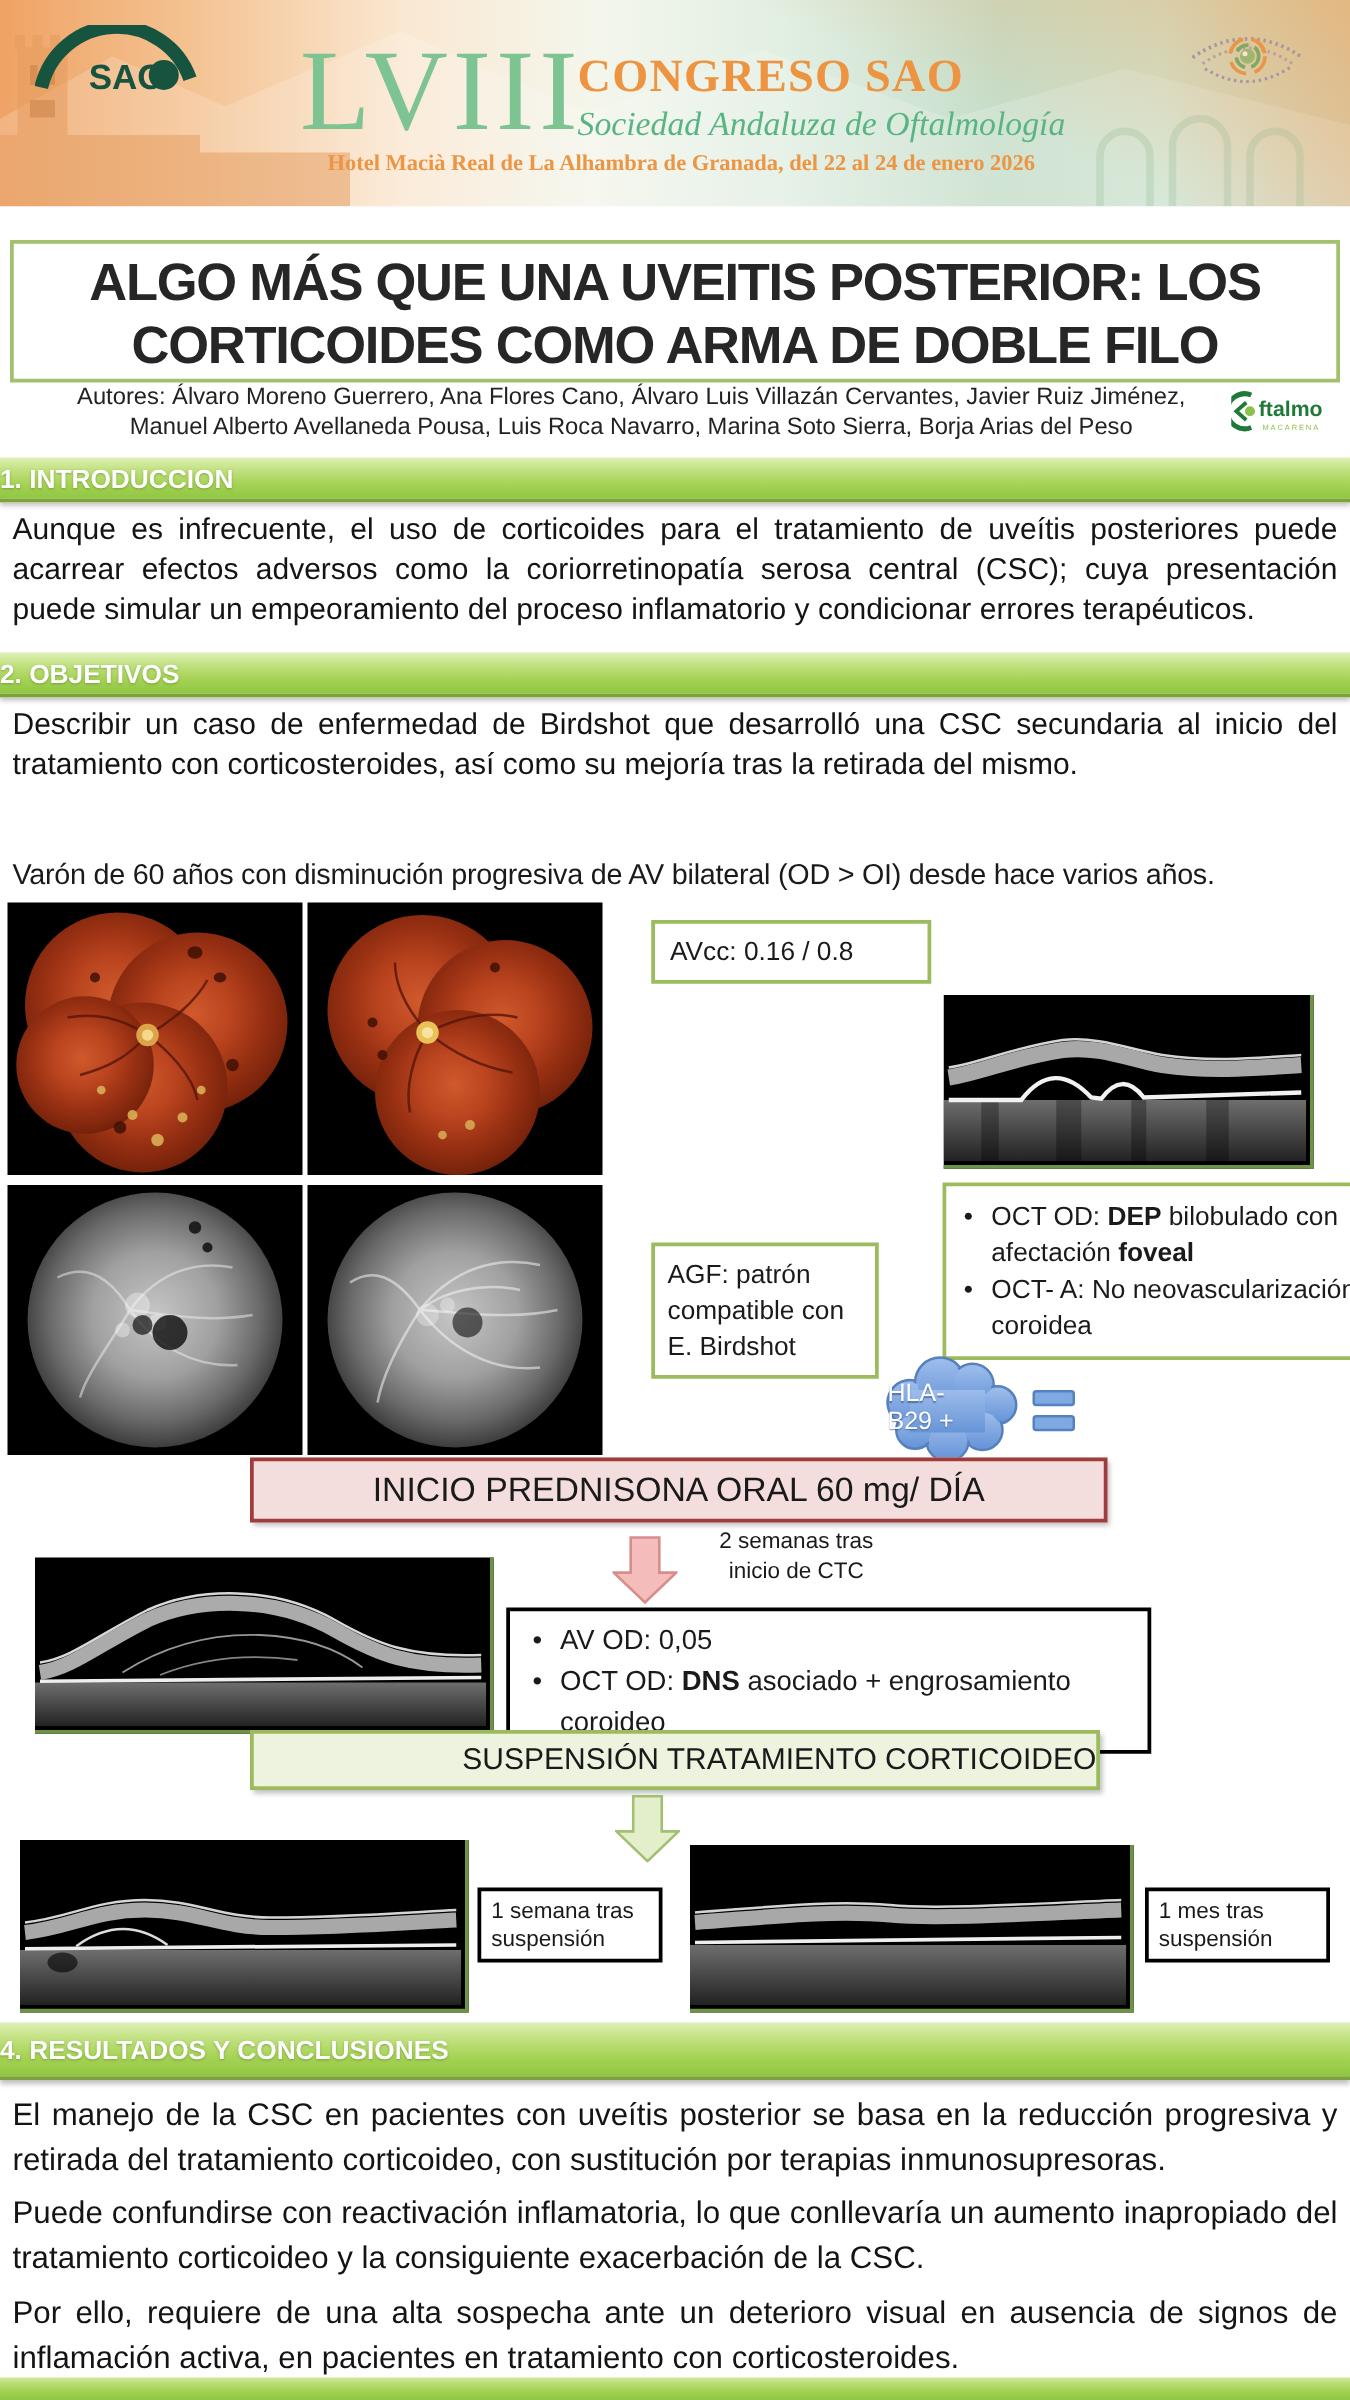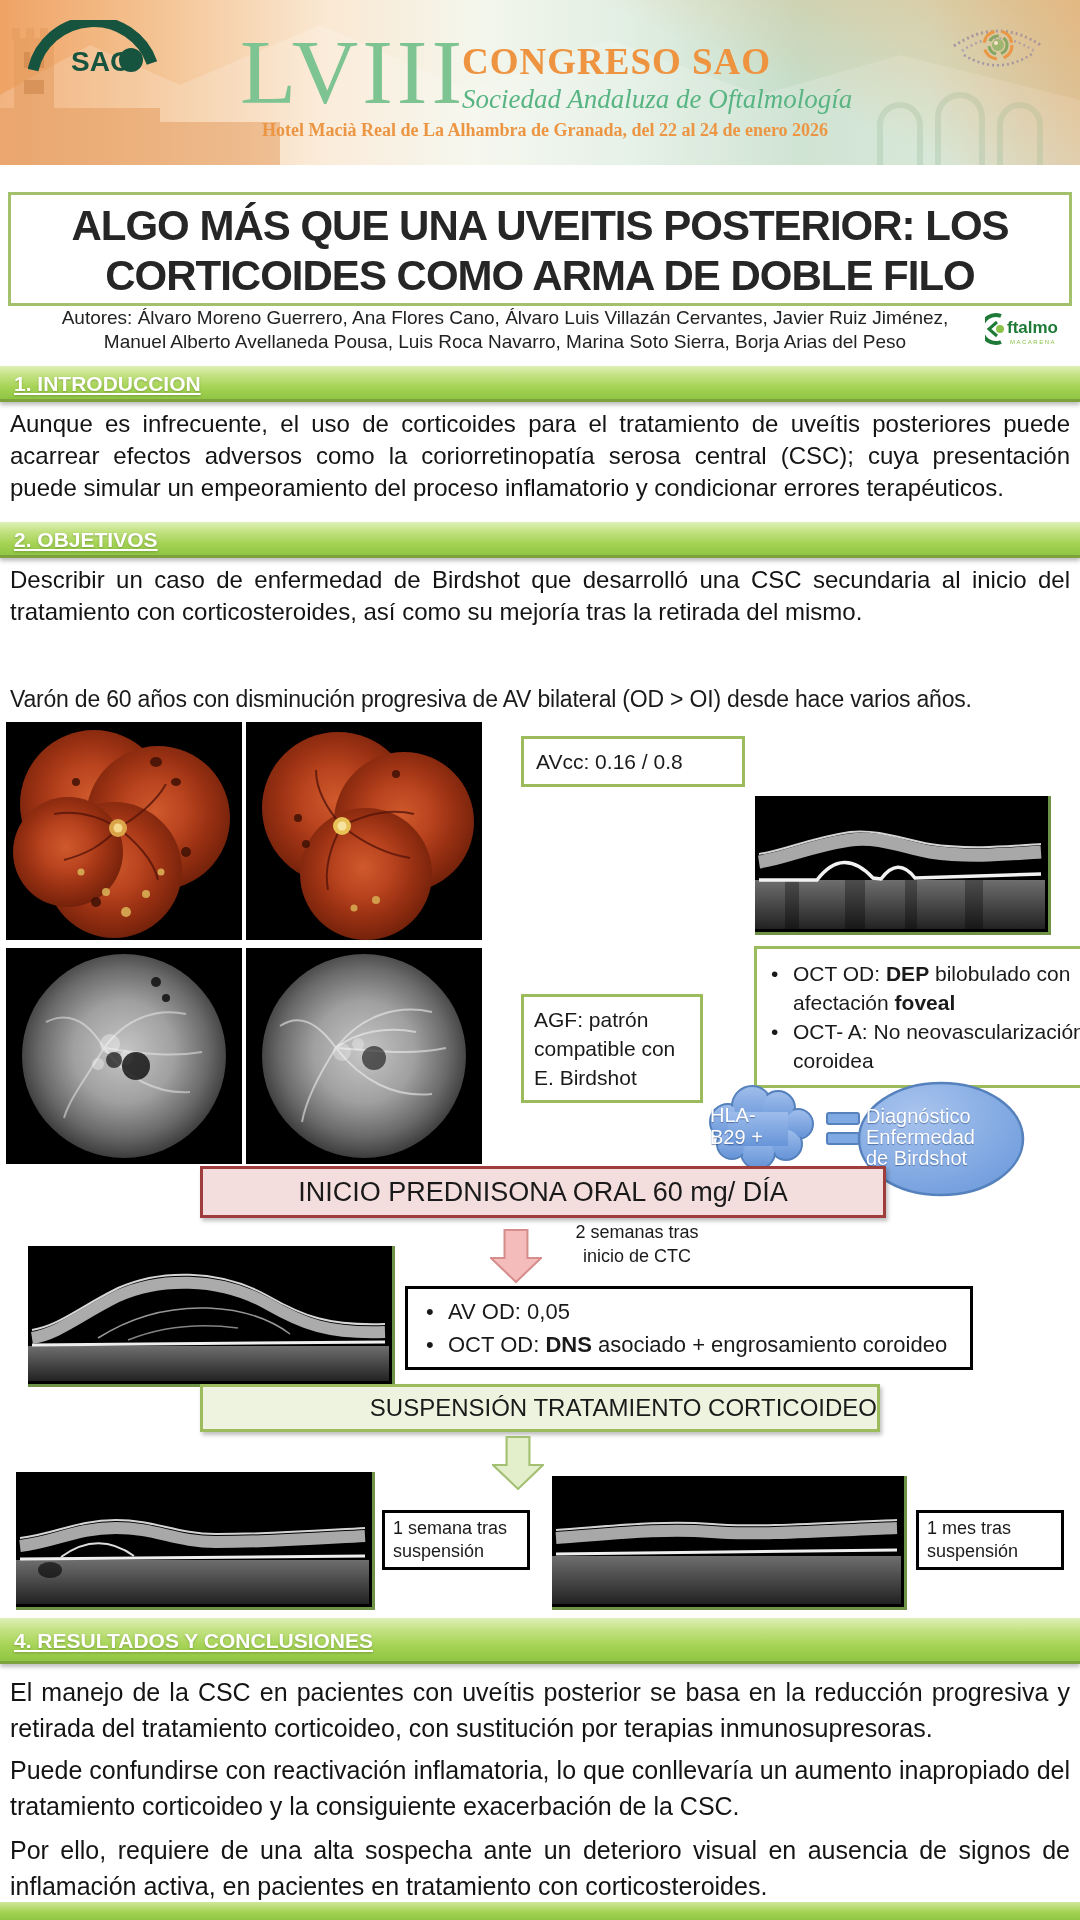--- a/index.html
+++ b/index.html
@@ -21,25 +21,25 @@
   .hdr-venue{left:225px;top:120px;width:640px;text-align:center;font-family:"Liberation Serif",serif;
     font-size:18px;font-weight:bold;color:#ec9543;}
 
   
   #title-box{left:8px;top:192px;width:1058px;height:102px;background:#fff;border:3px solid #a3c06d;
     text-align:center;padding-top:6px;box-sizing:content-box;}
   .title-line{font-size:42px;line-height:50px;font-weight:bold;color:#262626;letter-spacing:-1px;}
   #authors{left:30px;top:306px;width:950px;text-align:center;font-size:19px;line-height:24px;color:#222;}
 
   
-  .bar{left:0;width:1080px;height:36px;line-height:36px;padding-left:14px;box-sizing:border-box;
+  .bar{left:0;width:1080px;height:36px;line-height:36px;box-sizing:border-box;
     color:#fff;font-weight:bold;font-size:21px;
     background:linear-gradient(180deg,#dff0b8 0%,#c3e283 28%,#a6d355 64%,#8fc643 100%);
     border-bottom:3px solid #7da23c;box-shadow:0 3px 4px rgba(0,0,0,.25);
-    text-shadow:0 1px 2px rgba(90,120,40,.55);text-decoration:underline;}
+    text-shadow:0 1px 2px rgba(90,120,40,.55);}
   .body-text{font-size:24px;line-height:32px;text-align:justify;color:#141414;}
 
   
   .green-box{background:#fff;border:3px solid #9cbb5c;box-sizing:border-box;margin-left:32px;}
   .black-box{background:#fff;border:3px solid #000;box-sizing:border-box;}
   .bullet{position:relative;padding-left:30px;}
   .bullet:before{content:"\2022";position:absolute;left:8px;}
 
   #pink-box{left:200px;top:1166px;width:686px;height:52px;background:#f3dedd;border:3px solid #9e3d3b;
     box-sizing:border-box;text-align:center;line-height:46px;font-size:27px;color:#1a1a1a;
@@ -320,36 +320,20 @@
       <div>HLA-</div>
       <div>B29 +</div>
     </div>
   </div>
 
   <div class="abs" style="left:826px;top:1112px">
     <div class="eq-bar"></div>
     <div class="eq-bar" style="margin-top:7px"></div>
   </div>
 
-  <div class="abs" style="left:856px;top:1080px;width:170px;height:118px">
-    <svg width="170" height="118" viewBox="0 0 170 118">
-      <defs>
-          <radialGradient id="gel" cx="35%" cy="28%" r="85%">
-        <stop offset="0%" stop-color="#a9c4ee"></stop>
-            <stop offset="100%" stop-color="#6d9bdc"></stop>
-      </radialGradient>
-        </defs>
-      <ellipse cx="85" cy="59" rx="82" ry="56" fill="url(#gel)" stroke="#5581bd" stroke-width="2.5"></ellipse>
-    </svg>
-    <div class="abs cloud-text" style="left:10px;top:26px;width:150px;line-height:21px">
-      <div>Diagnóstico</div>
-      <div>Enfermedad</div>
-      <div>de Birdshot</div>
-    </div>
-  </div>
 
   <div id="pink-box" class="abs">INICIO PREDNISONA ORAL 60 mg/ DÍA</div>
 
   <svg class="abs" style="left:490px;top:1228px" width="52" height="56" viewBox="0 0 50 52">
     <path d="M14,1 h22 v27 h13 L25,51 L1,28 h13 z" fill="#f4bcba" stroke="#d68e8c" stroke-width="2"></path>
   </svg>
   <div class="abs flow-label" style="left:552px;top:1220px;width:170px">
     <div>2 semanas tras</div>
     <div>inicio de CTC</div>
   </div>
@@ -358,21 +342,21 @@
     <svg width="361" height="135" viewBox="0 0 361 135">
       <rect x="0" y="100" width="361" height="35" fill="url(#gch)"></rect>
       <path d="M4,99 L357,96" stroke="#eeeeee" stroke-width="3" fill="none"></path>
       <path d="M4,92 C30,88 50,70 90,50 C130,32 190,30 240,58 C275,78 300,88 357,86" stroke="#ababab" stroke-width="12" fill="none"></path>
       <path d="M4,84 C30,80 50,62 90,42 C130,24 190,22 240,50 C275,70 300,80 357,78" stroke="#d8d8d8" stroke-width="2" fill="none"></path>
       <path d="M70,92 Q120,60 180,62 Q230,64 262,88" stroke="#bbbbbb" stroke-width="1.5" fill="none" opacity="0.8"></path>
       <path d="M100,94 Q150,74 210,82" stroke="#bbbbbb" stroke-width="1.5" fill="none" opacity="0.7"></path>
     </svg>
   </div>
 
-  <div class="abs black-box" style="left:405px;top:1286px;width:568px;padding:6px 10px;font-size:22px;line-height:33px">
+  <div class="abs black-box" style="left:405px;top:1286px;width:516px;padding:6px 10px;font-size:22px;line-height:33px">
     <div class="bullet">AV OD: 0,05</div>
     <div class="bullet"><span>OCT OD: </span><b>DNS</b><span> asociado + engrosamiento coroideo</span></div>
   </div>
 
   <div id="susp-box" class="abs">SUSPENSIÓN TRATAMIENTO CORTICOIDEO</div>
 
   <svg class="abs" style="left:492px;top:1436px" width="52" height="54" viewBox="0 0 50 52">
     <path d="M14,1 h22 v27 h13 L25,51 L1,28 h13 z" fill="#e3eecb" stroke="#a3bf72" stroke-width="2"></path>
   </svg>
 

